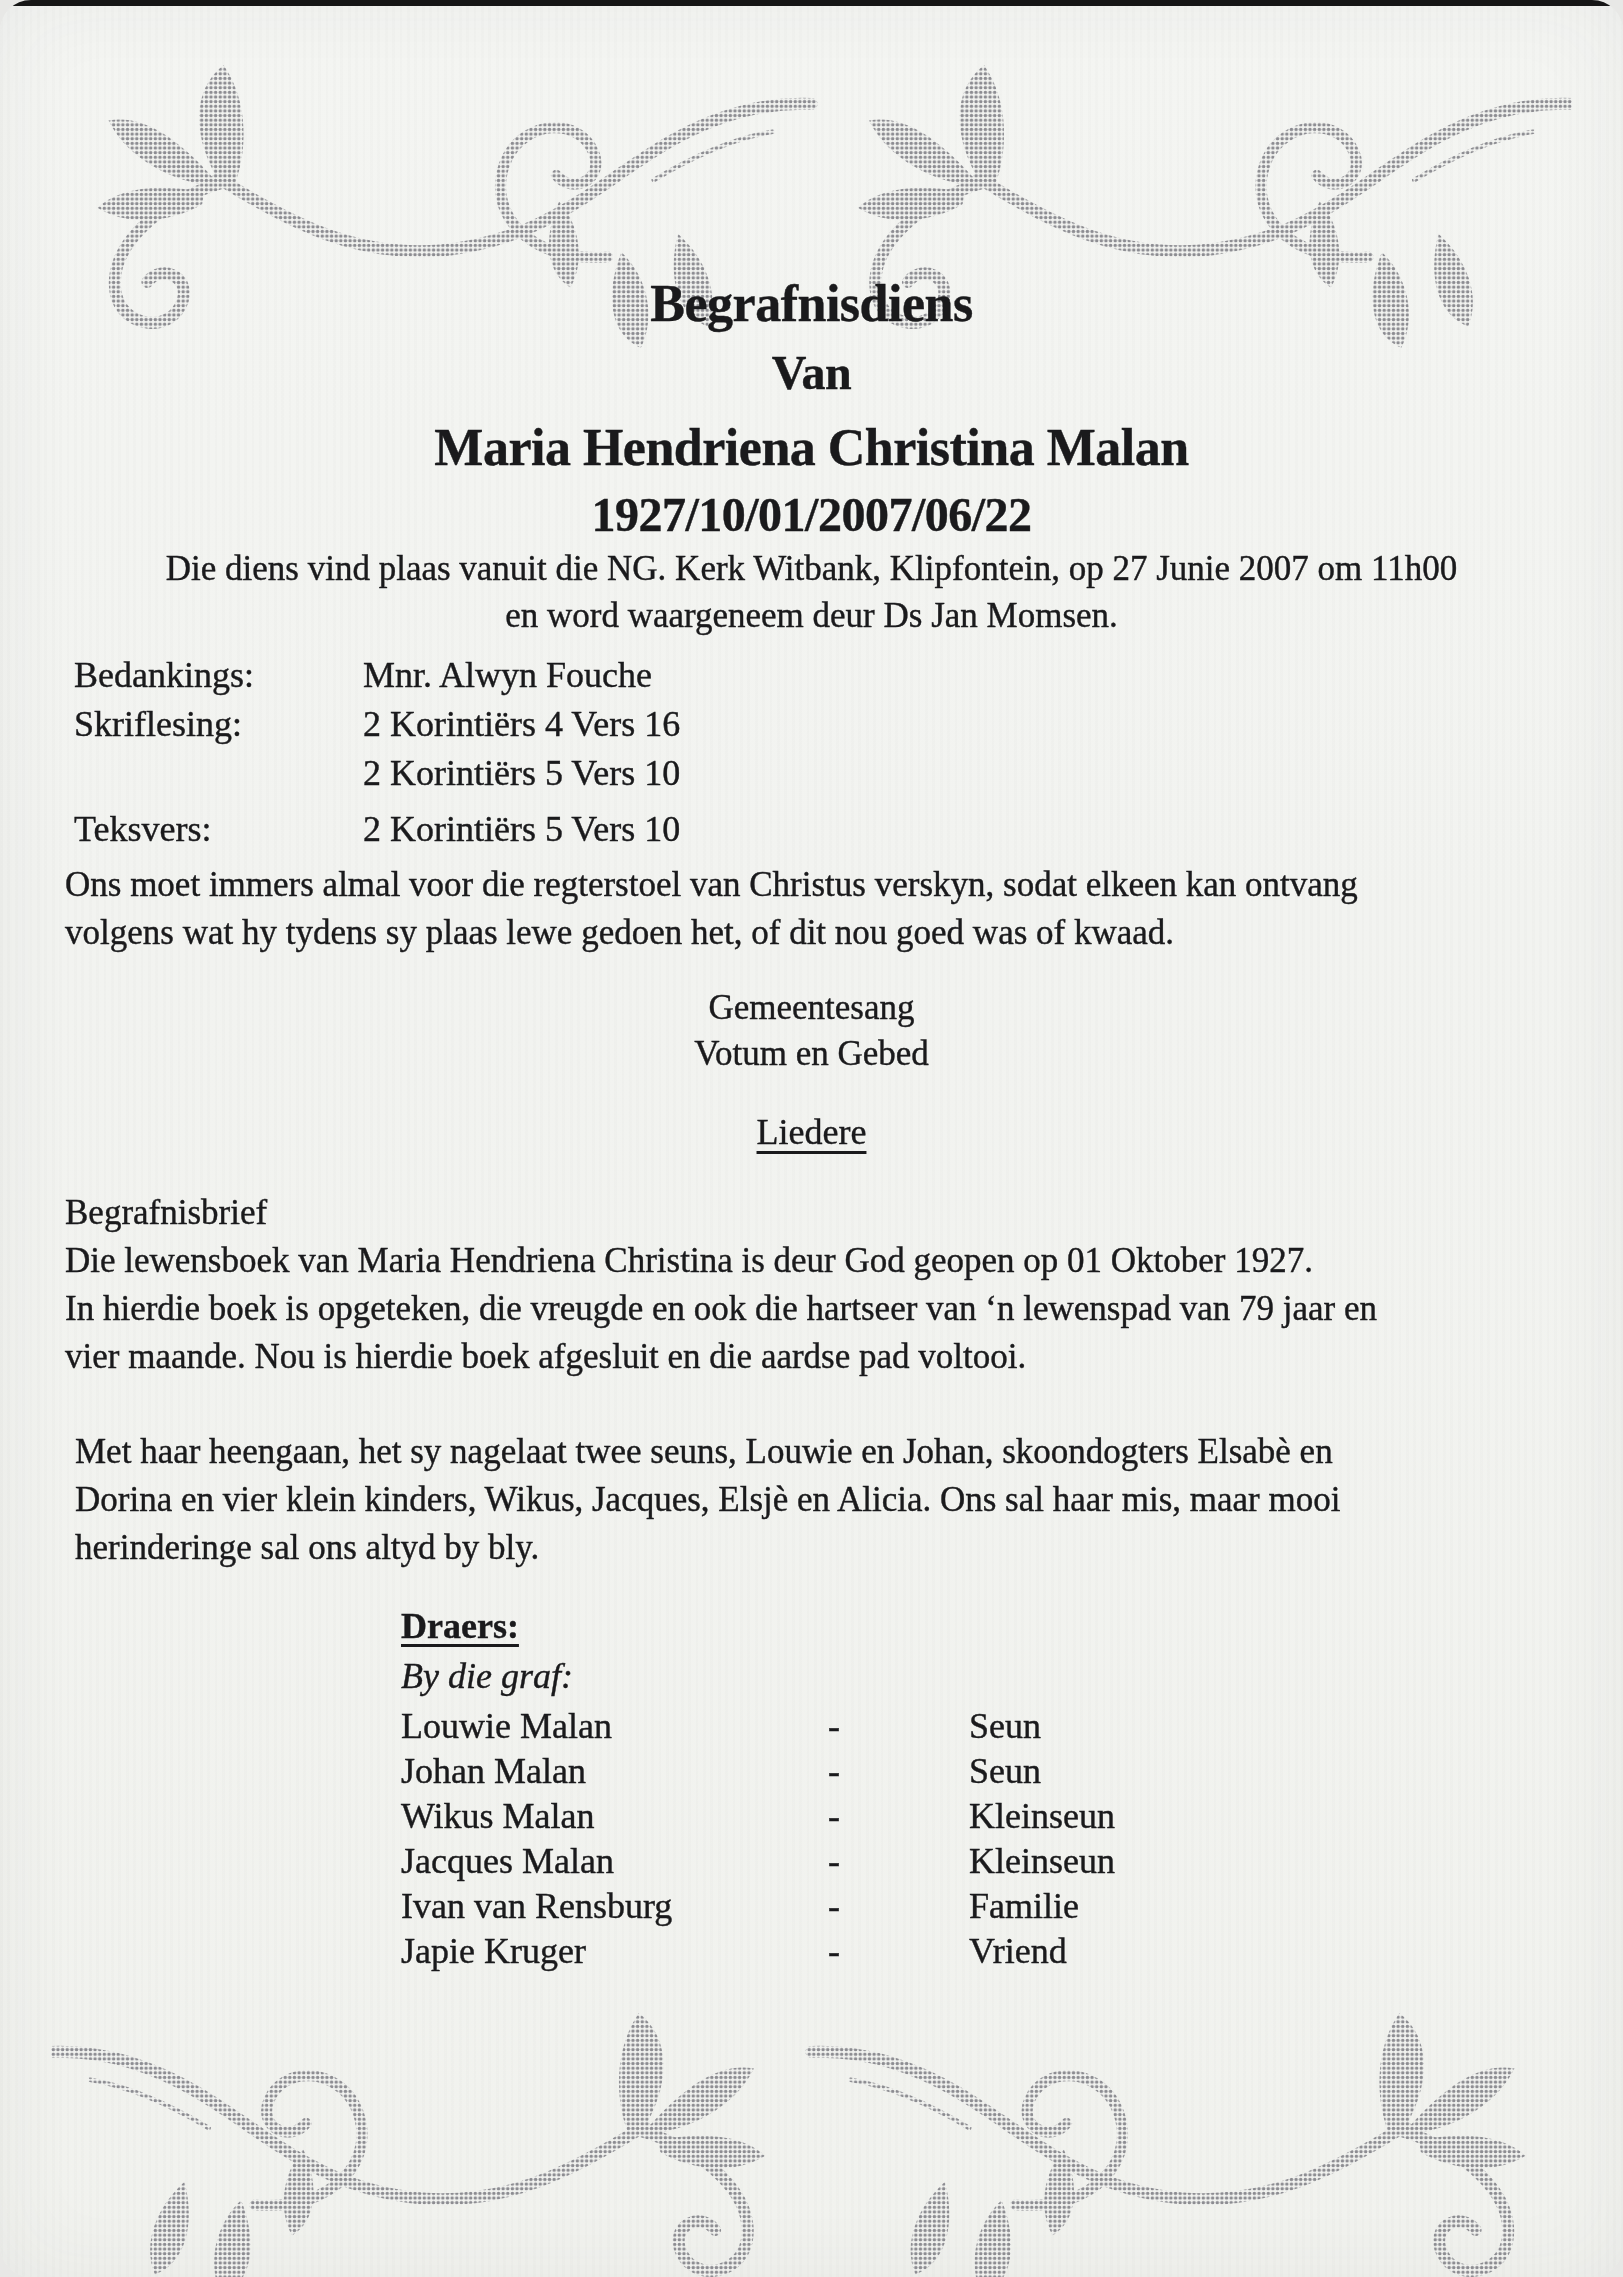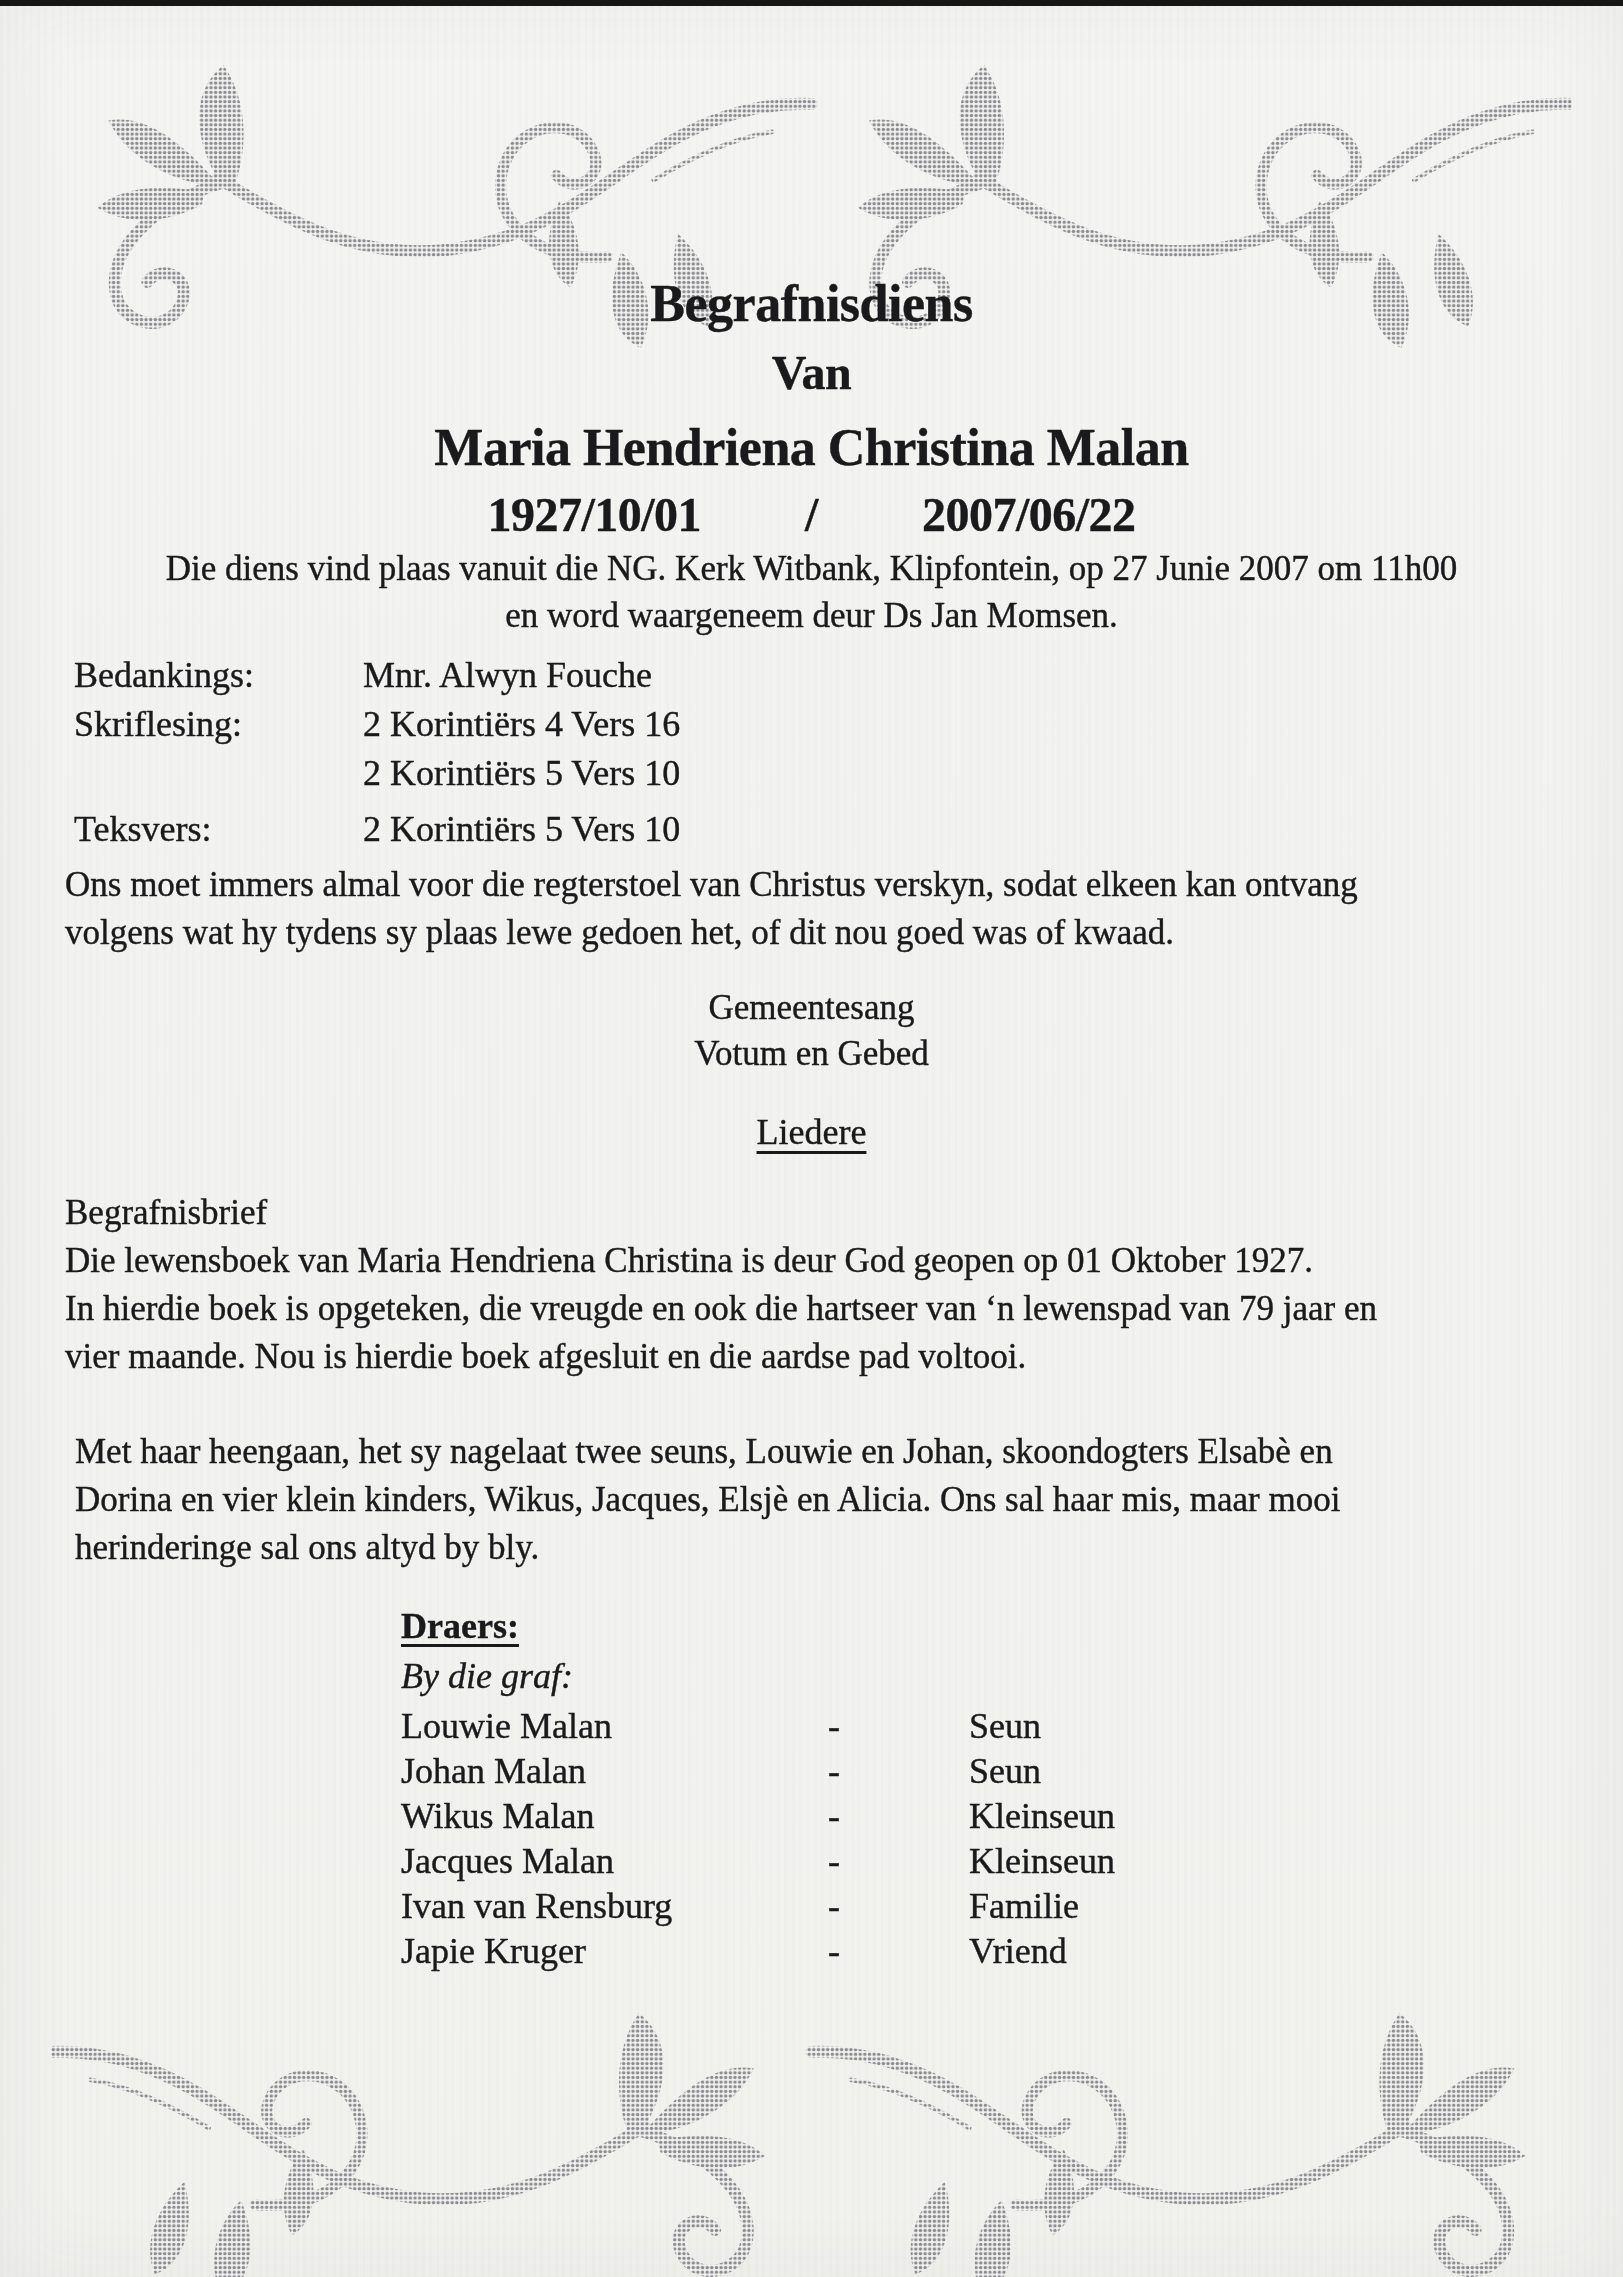--- a/index.html
+++ b/index.html
@@ -6,32 +6,33 @@
   .page{
     position:relative;
     width:1623px;height:2277px;
     background:
       repeating-linear-gradient(90deg, rgba(0,0,0,0.012) 0 2.8px, rgba(255,255,255,0.01) 2.8px 7.4px),
       linear-gradient(180deg,#f4f5f2 0%,#f2f3f0 40%,#f1f2ee 100%);
     box-shadow: inset 0 0 83px rgba(60,60,70,0.05);
     font-family:"Liberation Serif","DejaVu Serif",serif;
     color:#1a1a1c;
     overflow:hidden;
+    border-radius:31px;
   }
   .scan-edge{position:absolute;top:0;left:0;width:100%;height:5.6px;background:#161616;}
   .ornament{position:absolute;left:51px;width:1521px;opacity:0.92;}
   .ornament.top{top:39px;}
   .ornament.bottom{top:1987px;transform:scaleX(-1);}
   .ornament svg{display:block;width:1521px;height:auto;}
 
   .title-block{position:absolute;top:275px;left:0;width:100%;text-align:center;font-weight:bold;letter-spacing:-0.5px;}
   .title-main{font-size:52px;line-height:58px;}
   .title-van{font-size:48px;line-height:54px;margin-top:13px;}
   .title-name{font-size:52px;line-height:58px;margin-top:19px;}
-  .title-dates{font-size:48px;line-height:54px;margin-top:11px;display:flex;justify-content:center;gap:104px;}
+  .title-dates{font-size:48px;line-height:54px;margin-top:11px;display:flex;justify-content:center;}
 
   .intro{position:absolute;top:545px;left:37px;right:37px;text-align:center;font-size:35px;line-height:47px;}
 
   .details{position:absolute;top:651px;left:74px;font-size:36px;line-height:49px;}
   .drow{white-space:nowrap;}
   .dlabel{display:inline-block;width:289px;}
   .drow.gap{margin-top:7.4px;}
 
   .scripture{position:absolute;top:861px;left:65px;right:56px;font-size:35px;line-height:48px;}
 

